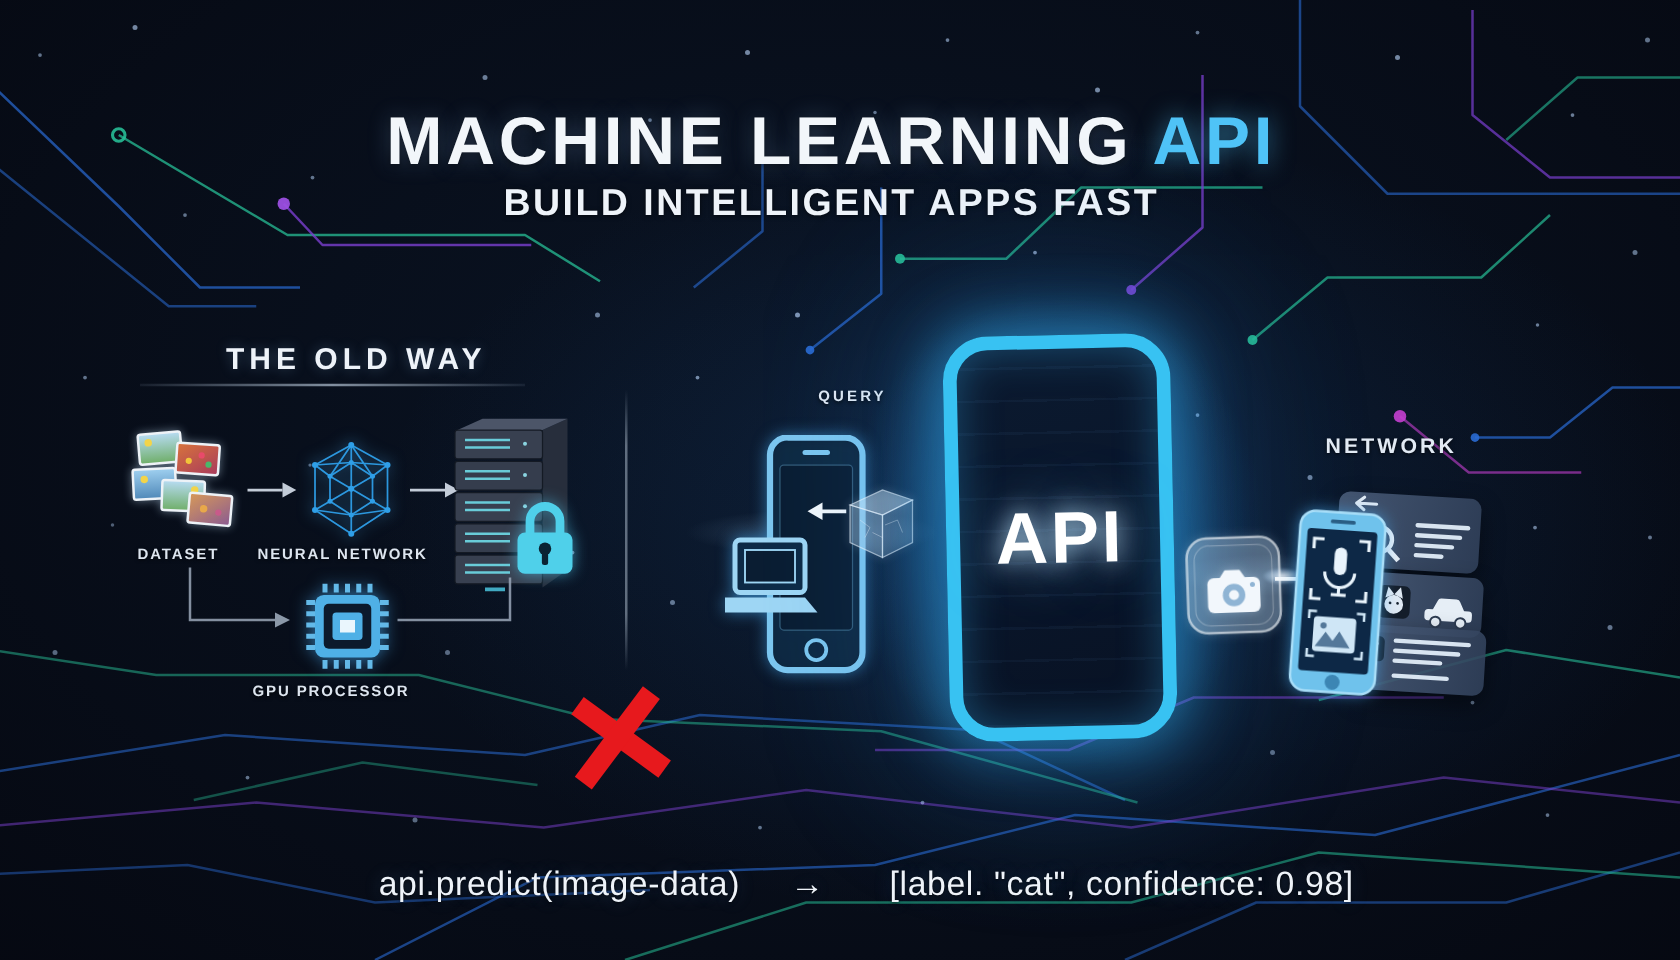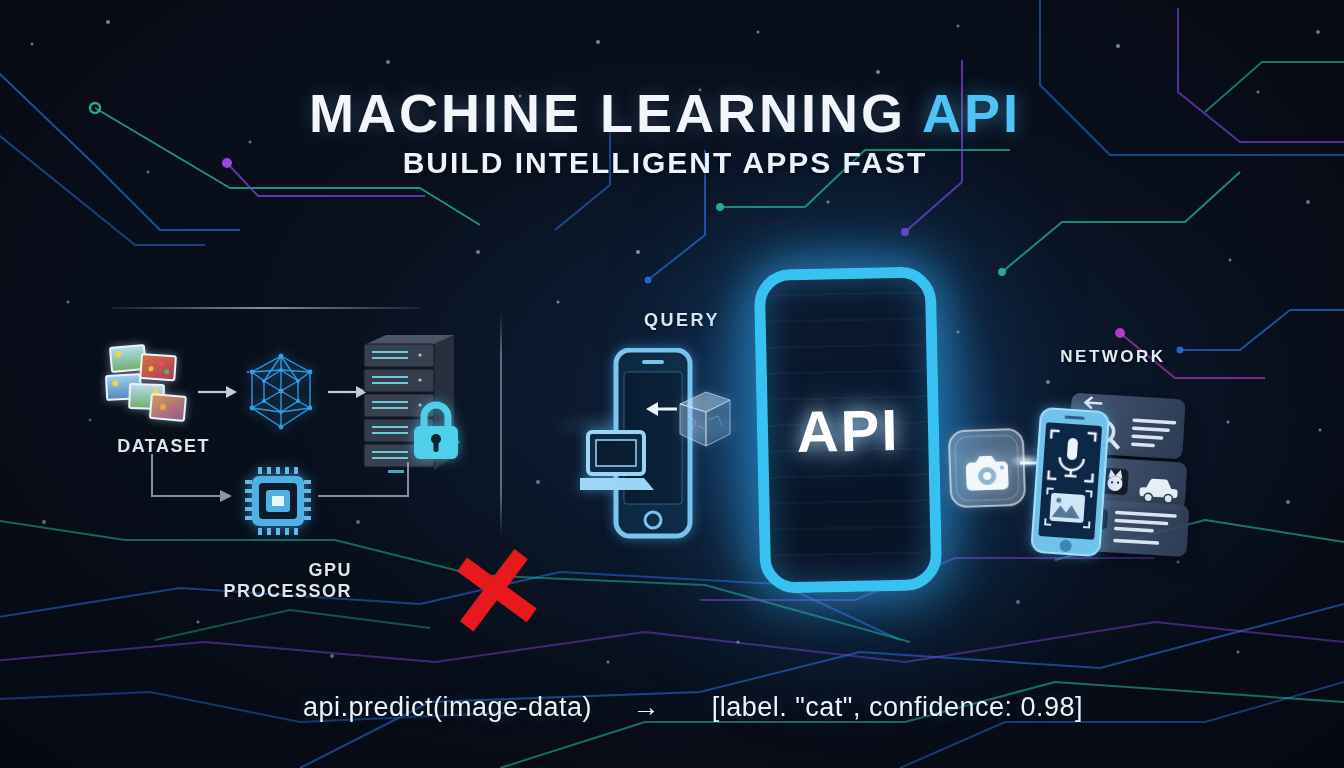--- a/index.html
+++ b/index.html
@@ -18,27 +18,27 @@
     letter-spacing:3px;color:#f2f6fa;text-shadow:0 0 18px rgba(150,200,255,.25),0 2px 6px rgba(0,0,0,.6);}
   .title .accent{color:#4fc3f7;text-shadow:0 0 20px rgba(79,195,247,.55);}
   .subtitle{left:0;top:146px;width:1330px;text-align:center;font-size:30px;font-weight:bold;
     letter-spacing:2px;color:#eef3f9;text-shadow:0 1px 4px rgba(0,0,0,.6);}
 
   
   .oldway-heading{left:110px;top:274px;width:350px;text-align:center;font-size:24px;
     letter-spacing:4px;color:#eef3f9;font-weight:bold;text-shadow:0 0 10px rgba(140,190,240,.3);}
   .oldway-underline{left:112px;top:307px;width:308px;height:2px;
     background:linear-gradient(90deg,rgba(150,170,195,.1),rgba(195,212,230,.65),rgba(150,170,195,.1));}
-  .step-label{font-size:18px;letter-spacing:1.5px;color:#dde5ef;text-align:right;font-weight:bold;
+  .step-label{font-size:12px;letter-spacing:1.5px;color:#dde5ef;text-align:left;font-weight:bold;
     text-shadow:0 1px 3px rgba(0,0,0,.7);}
   .divider{left:500px;top:312px;width:2px;height:224px;
     background:linear-gradient(180deg,transparent,rgba(200,215,230,.45) 20%,rgba(200,215,230,.45) 80%,transparent);}
 
   
-  .flow-label{font-size:18px;letter-spacing:2.5px;color:#e2eaf4;font-weight:bold;text-align:center;
+  .flow-label{font-size:12px;letter-spacing:2.5px;color:#e2eaf4;font-weight:bold;text-align:center;
     text-shadow:0 1px 3px rgba(0,0,0,.7);}
 
   
   .api-halo{left:628px;top:180px;width:430px;height:490px;border-radius:50%;
     background:radial-gradient(closest-side,rgba(45,150,235,.30),rgba(45,150,235,.12) 55%,transparent 78%);}
   .api-frame{left:757px;top:268px;width:160px;height:302px;border-radius:36px;
     border:11px solid #38c2f2;transform:rotate(-1.2deg);
     background:
       repeating-linear-gradient(0deg,rgba(110,170,235,.05) 0 2px,transparent 2px 26px),
       linear-gradient(165deg,#0b1a30,#081224);
@@ -156,20 +156,21 @@
   <div class="abs beam" style="left:900px;top:436px;width:250px;height:48px;"></div>
   <div class="abs flash" style="left:638px;top:400px;width:46px;height:18px;"></div>
   <div class="abs flash" style="left:1004px;top:452px;width:44px;height:18px;"></div>
 
   <div class="abs title">
     <span>MACHINE LEARNING</span>
     <span class="accent">API</span>
   </div>
   <div class="abs subtitle">BUILD INTELLIGENT APPS FAST</div>
 
+  <div class="abs oldway-heading">THE OLD WAY</div>
   <div class="abs oldway-underline"></div>
 
   <svg class="abs glow-soft" style="left:104px;top:342px;" width="92" height="88" viewBox="0 0 92 88">
     <defs>
       <linearGradient id="gSky" x1="0" y1="0" x2="0" y2="1">
           <stop offset="0" stop-color="#b8dcf4"></stop>
           <stop offset="1" stop-color="#6fae68"></stop>
         </linearGradient>
       <linearGradient id="gFlower" x1="0" y1="0" x2="1" y2="1">
           <stop offset="0" stop-color="#d8743c"></stop>
@@ -234,20 +235,21 @@
         <circle cx="9" cy="20" r="2.4"></circle>
       <circle cx="38" cy="18" r="2"></circle>
         <circle cx="55" cy="29" r="2"></circle>
         <circle cx="55" cy="49" r="2"></circle>
       <circle cx="38" cy="60" r="2"></circle>
         <circle cx="21" cy="49" r="2"></circle>
         <circle cx="21" cy="29" r="2"></circle>
       <circle cx="38" cy="39" r="2.4"></circle>
     </g>
   </svg>
+  <div class="abs step-label" style="left:206px;top:436px;width:150px;">NEURAL NETWORK</div>
 
   <svg class="abs" style="left:326px;top:383px;" width="44" height="18" viewBox="0 0 44 18">
     <line x1="2" y1="9" x2="30" y2="9" stroke="#c3ccd8" stroke-width="2.2"></line>
       <polygon points="30,3 41,9 30,15" fill="#c3ccd8"></polygon>
   </svg>
 
   <svg class="abs" style="left:358px;top:330px;" width="104" height="152" viewBox="0 0 104 152">
     <polygon points="76,14 96,5 96,126 76,140" fill="#272e3c"></polygon>
     <polygon points="8,14 28,5 96,5 76,14" fill="#4c5568"></polygon>
     <g stroke="#141a24" stroke-width="1">
@@ -315,21 +317,21 @@
         <rect x="62" y="25" width="7" height="4"></rect>
         <rect x="62" y="34" width="7" height="4"></rect>
         <rect x="62" y="43" width="7" height="4"></rect>
         <rect x="62" y="52" width="7" height="4"></rect>
     </g>
     <rect x="10" y="12" width="52" height="50" rx="7" fill="#4fb0e6"></rect>
     <rect x="17" y="19" width="38" height="36" rx="4" fill="#0c1a2c"></rect>
     <rect x="24" y="26" width="24" height="22" rx="3" fill="#4fb0e6"></rect>
     <rect x="30" y="32" width="12" height="10" fill="#eaf6fd"></rect>
   </svg>
-  <div class="abs step-label" style="left:202px;top:560px;width:150px;">GPU PROCESSOR</div>
+  <div class="abs step-label" style="left:202px;top:546px;width:150px;">GPU PROCESSOR</div>
 
   <div class="abs divider"></div>
 
   <svg class="abs" style="left:448px;top:548px;" width="96" height="86" viewBox="0 0 96 86">
     <g transform="rotate(-8 48 43)" stroke="#e7191d" stroke-width="17">
       <line x1="18" y1="12" x2="80" y2="72"></line>
       <line x1="78" y1="10" x2="14" y2="74"></line>
     </g>
   </svg>
 

